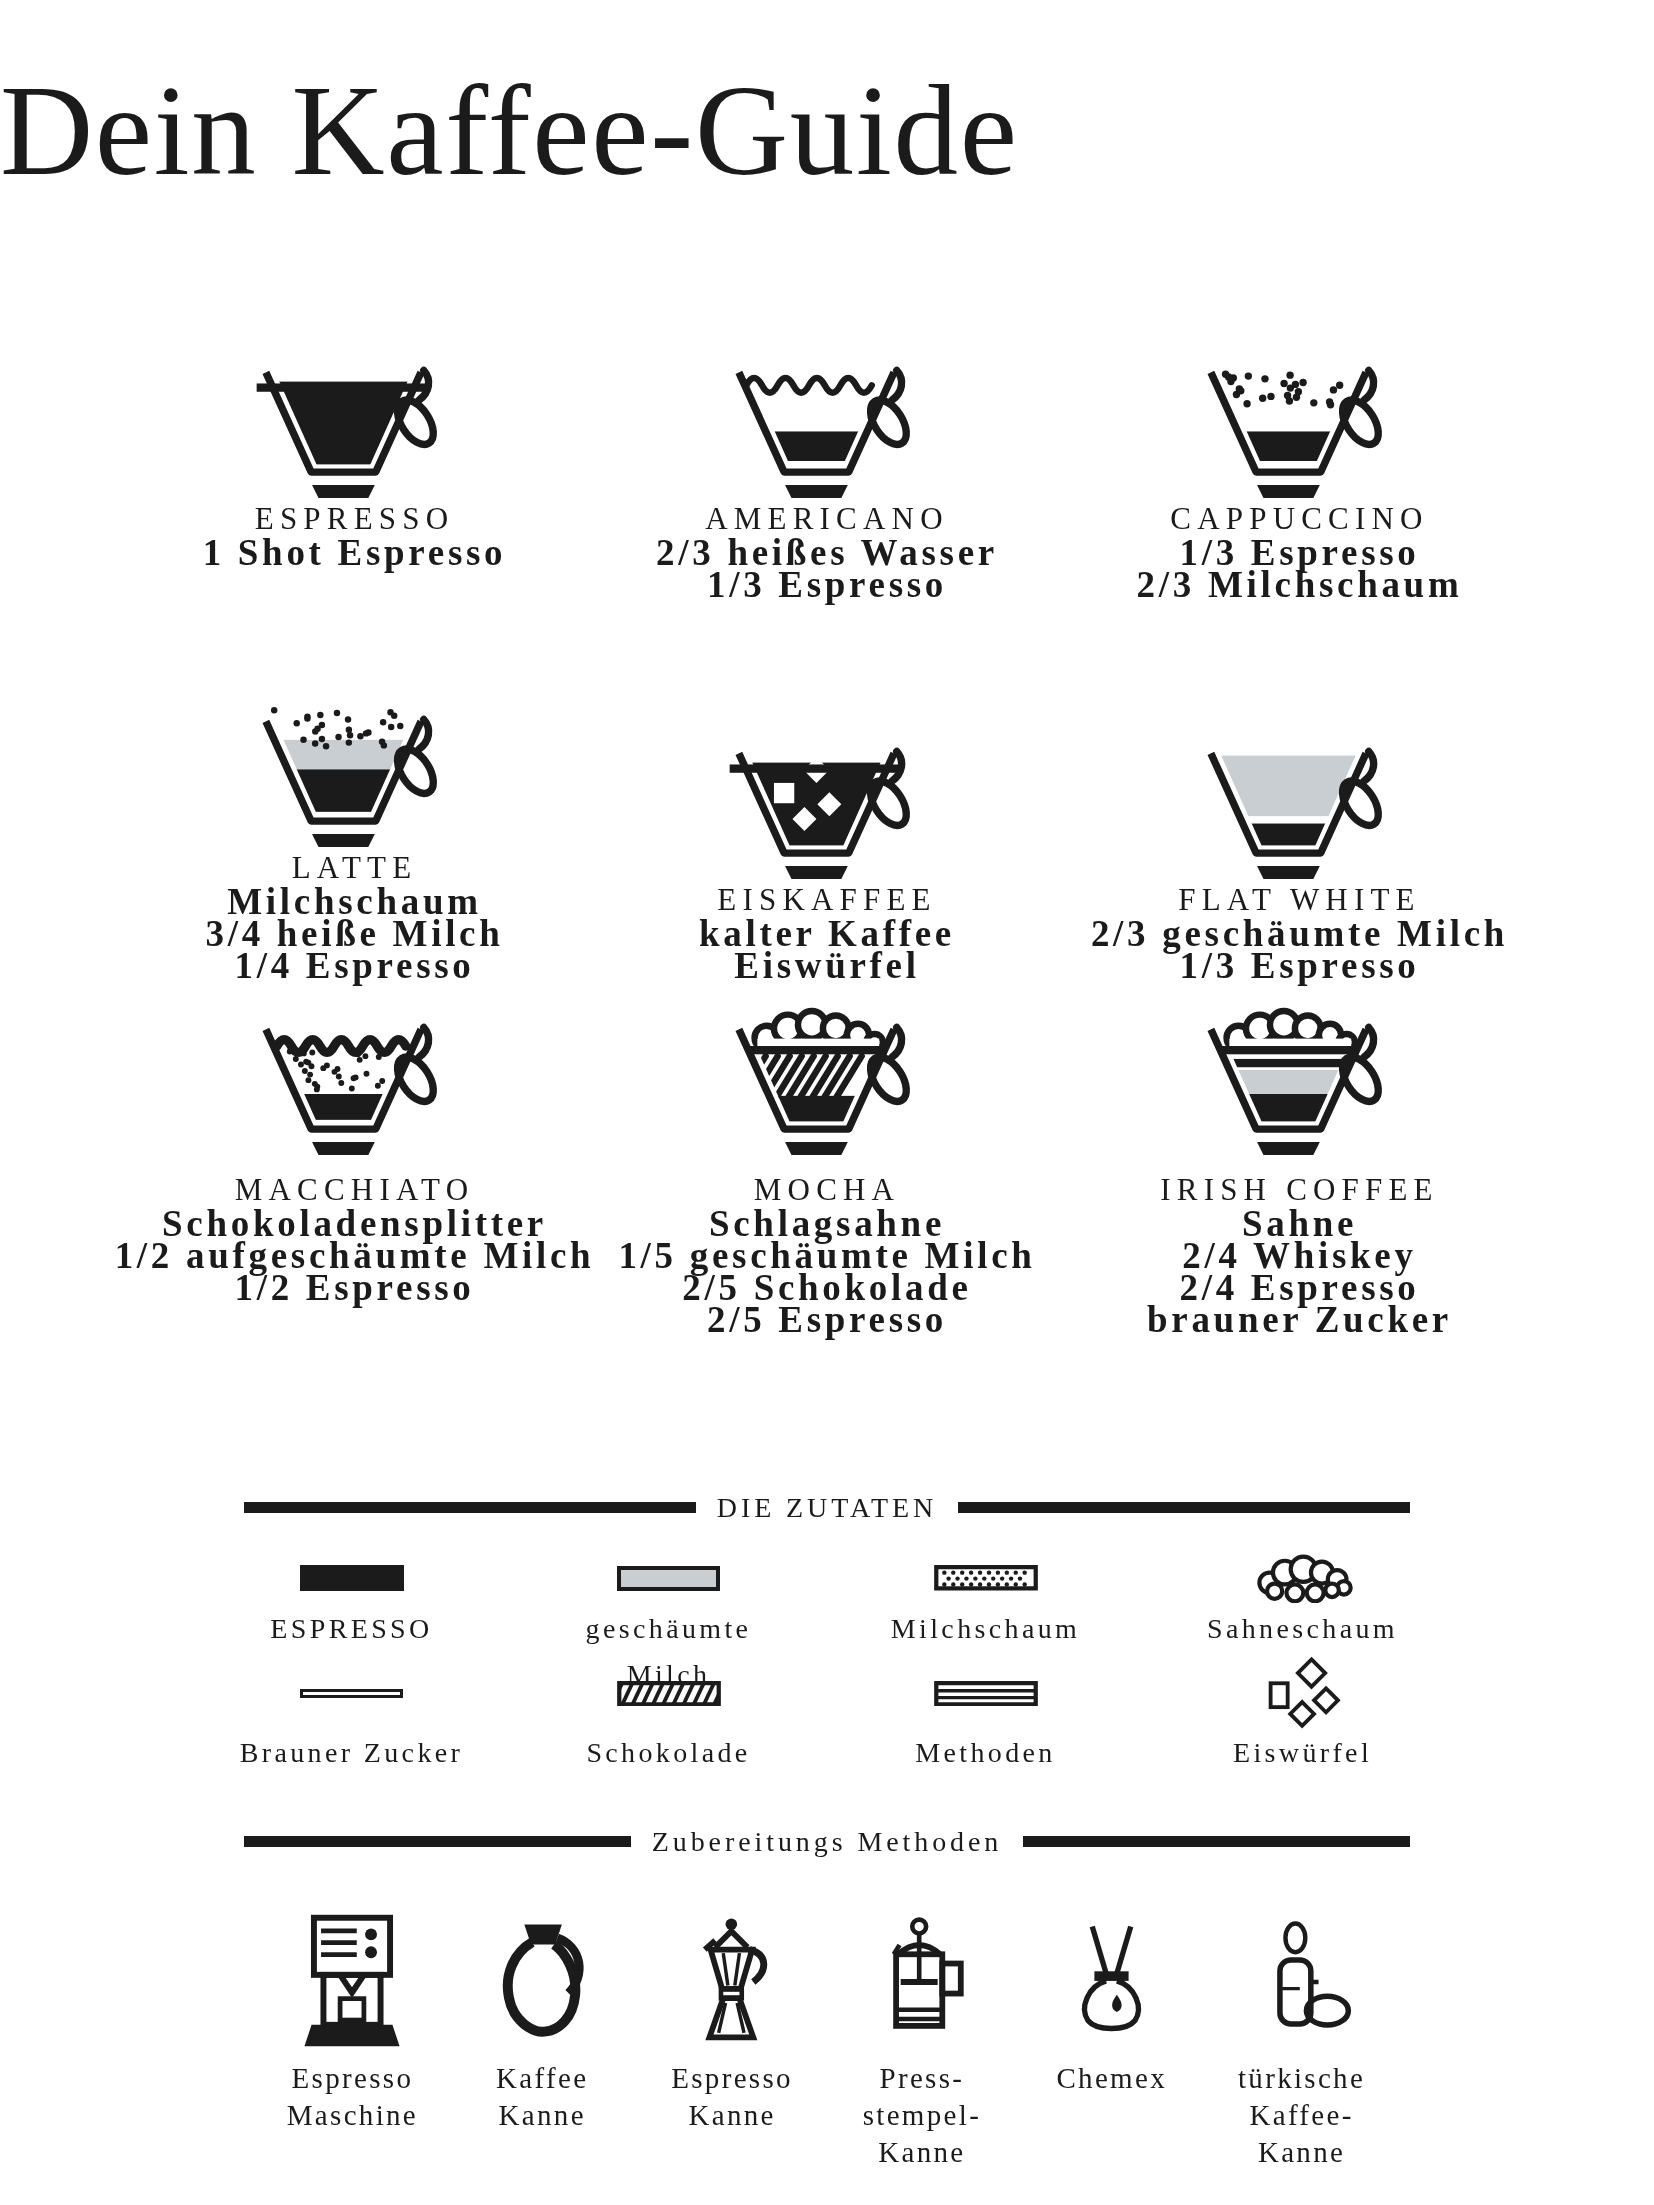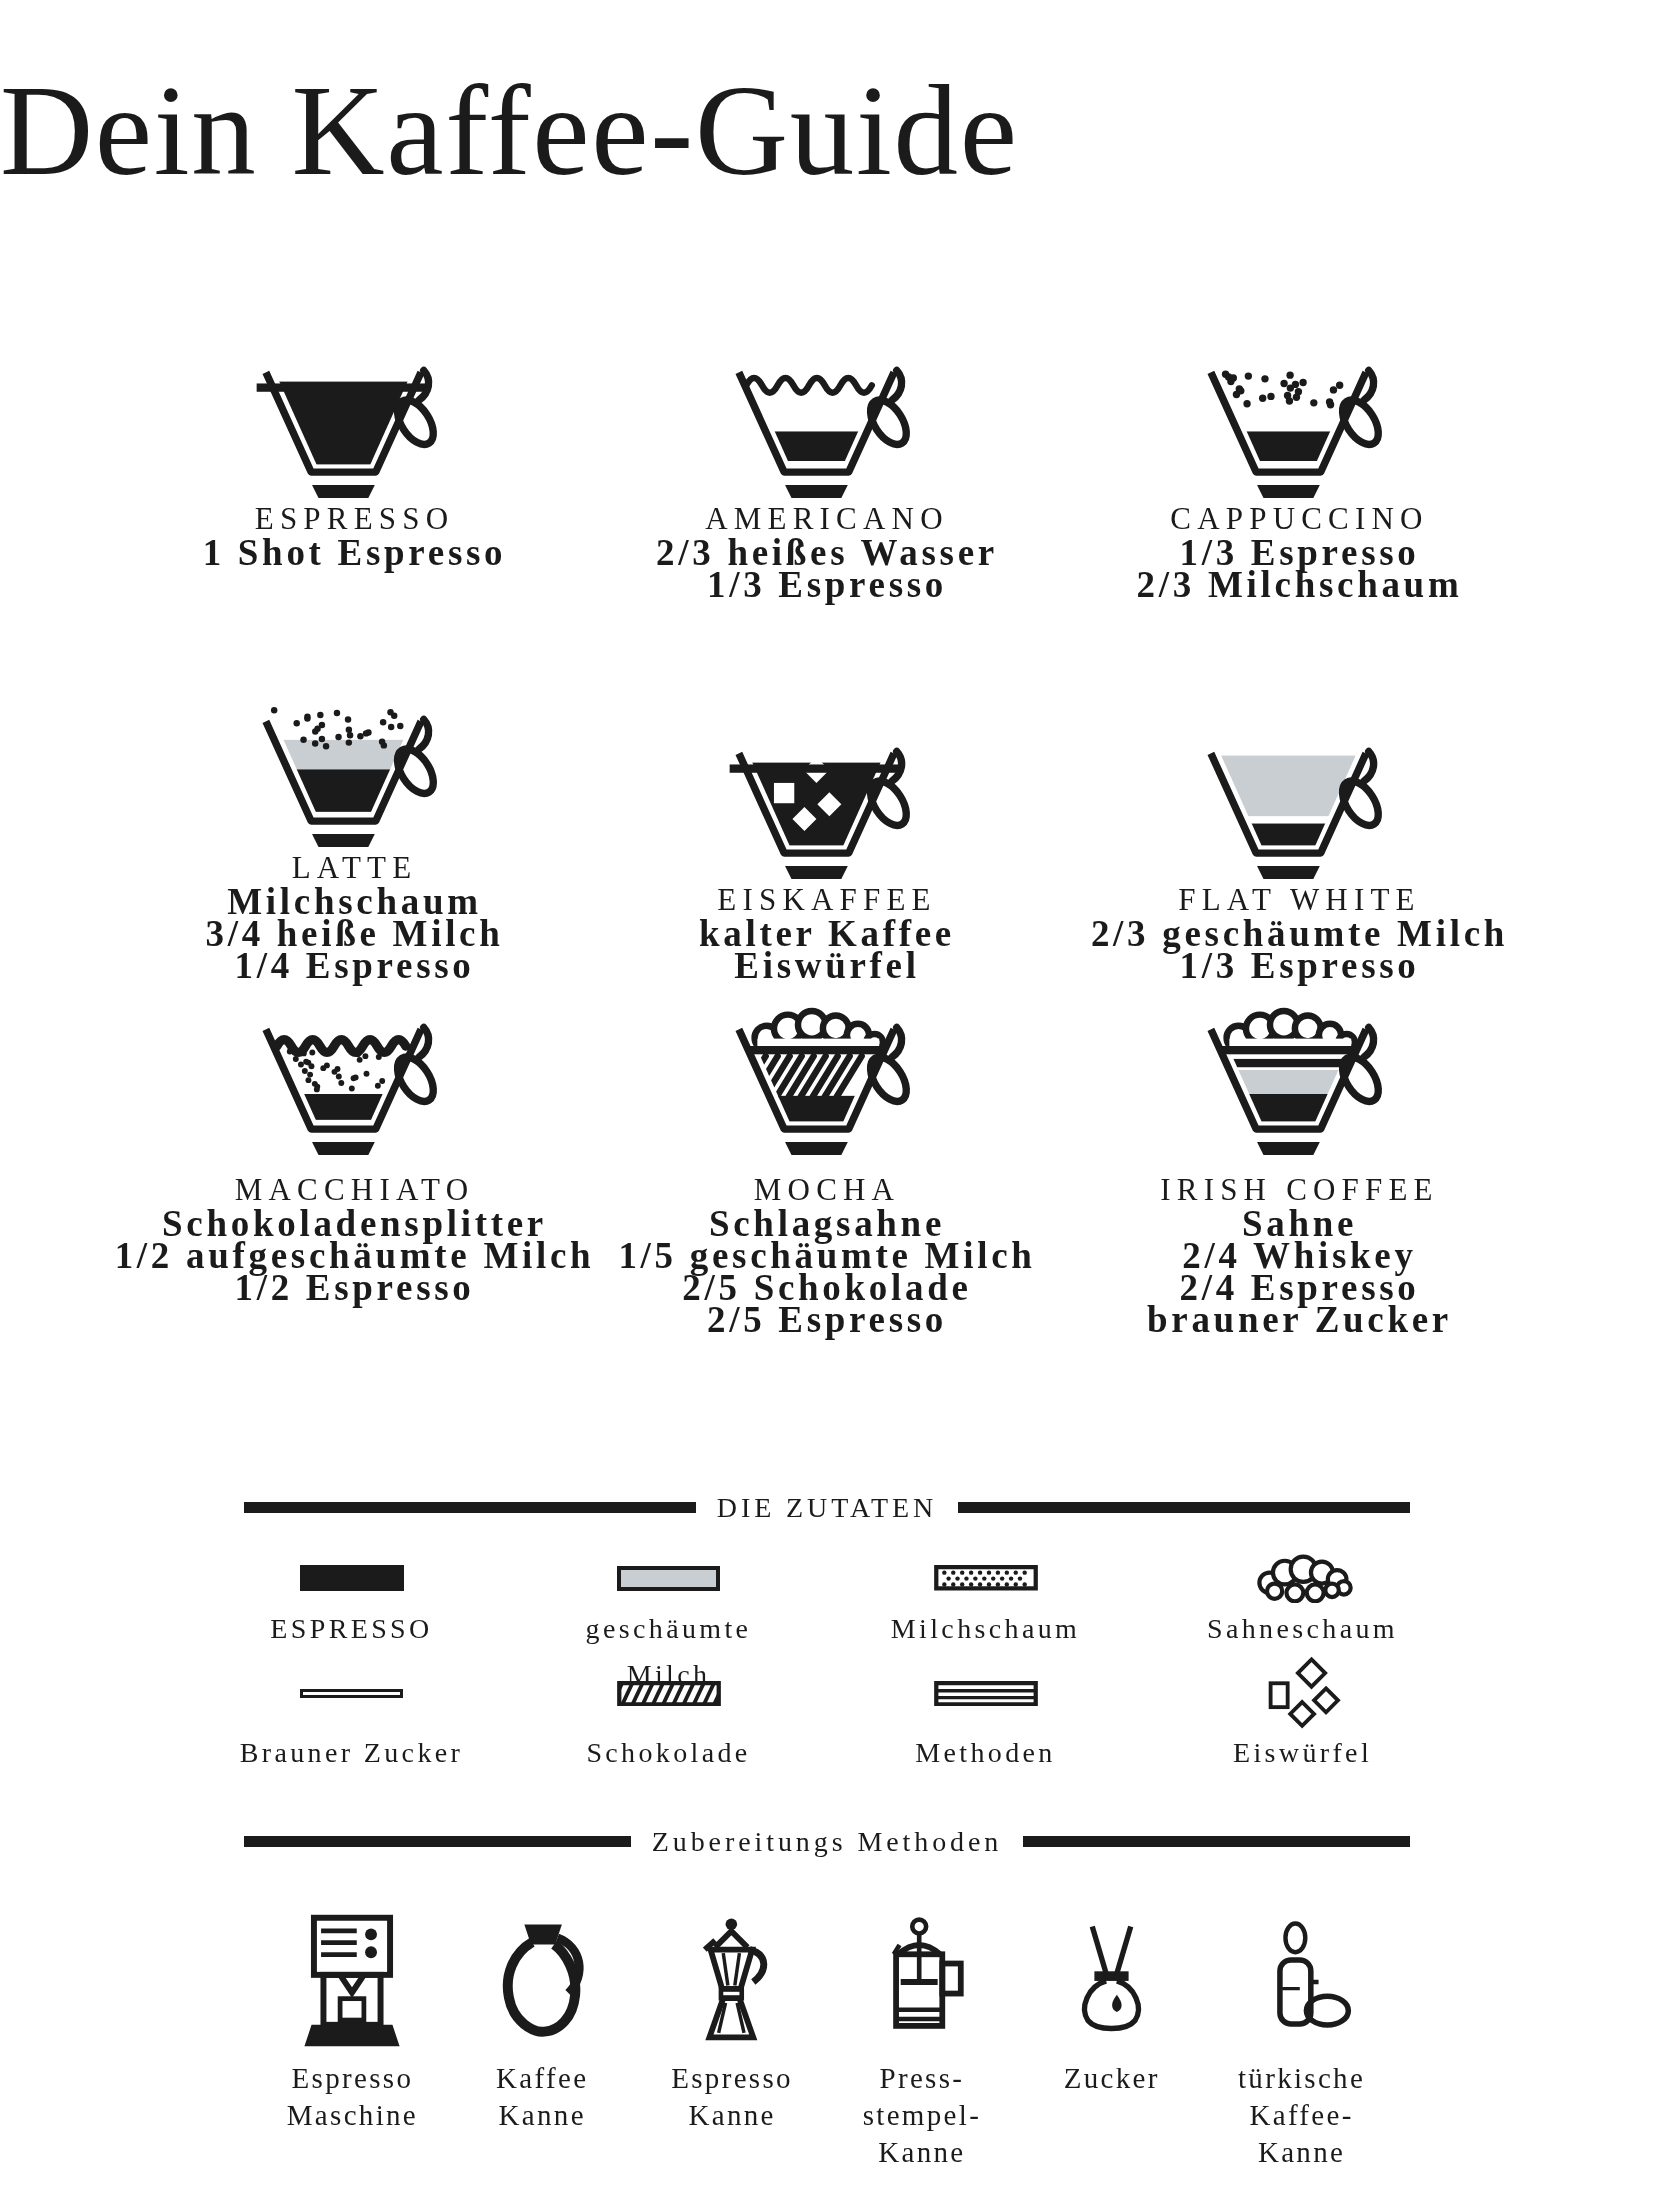--- a/index.html
+++ b/index.html
@@ -618,21 +618,21 @@
         <g stroke="#1b1b1b" fill="none">
           <path d="M28,6 L41,50" stroke-width="5"></path>
           <path d="M64,6 L51,50" stroke-width="5"></path>
           <path d="M41,57 C24,62 16,82 24,94 C32,104 60,104 68,94 C76,82 68,62 51,57" stroke-width="5"></path>
         </g>
         <rect x="30" y="48" width="32" height="9" fill="#1b1b1b"></rect>
         <path d="M51,70 q9,12 0,16 q-9,-4 0,-16" fill="#1b1b1b"></path>
       </svg>
     </div>
     <div class="method-label-wrap">
-      <div class="method-label-line">Zucker</div>
+      <div class="method-label-line">Chemex</div>
 
     </div>
   </div>
   <div class="method">
     <div class="method-icon-area">
       <svg width="107" height="128" viewBox="0 0 92 116">
         <g stroke="#1b1b1b" fill="none">
           <ellipse cx="40" cy="18" rx="9" ry="13" stroke-width="4"></ellipse>
           <rect x="26" y="38" width="28" height="58" rx="10" stroke-width="5"></rect>
           <line x1="28" y1="64" x2="44" y2="64" stroke-width="3"></line>

